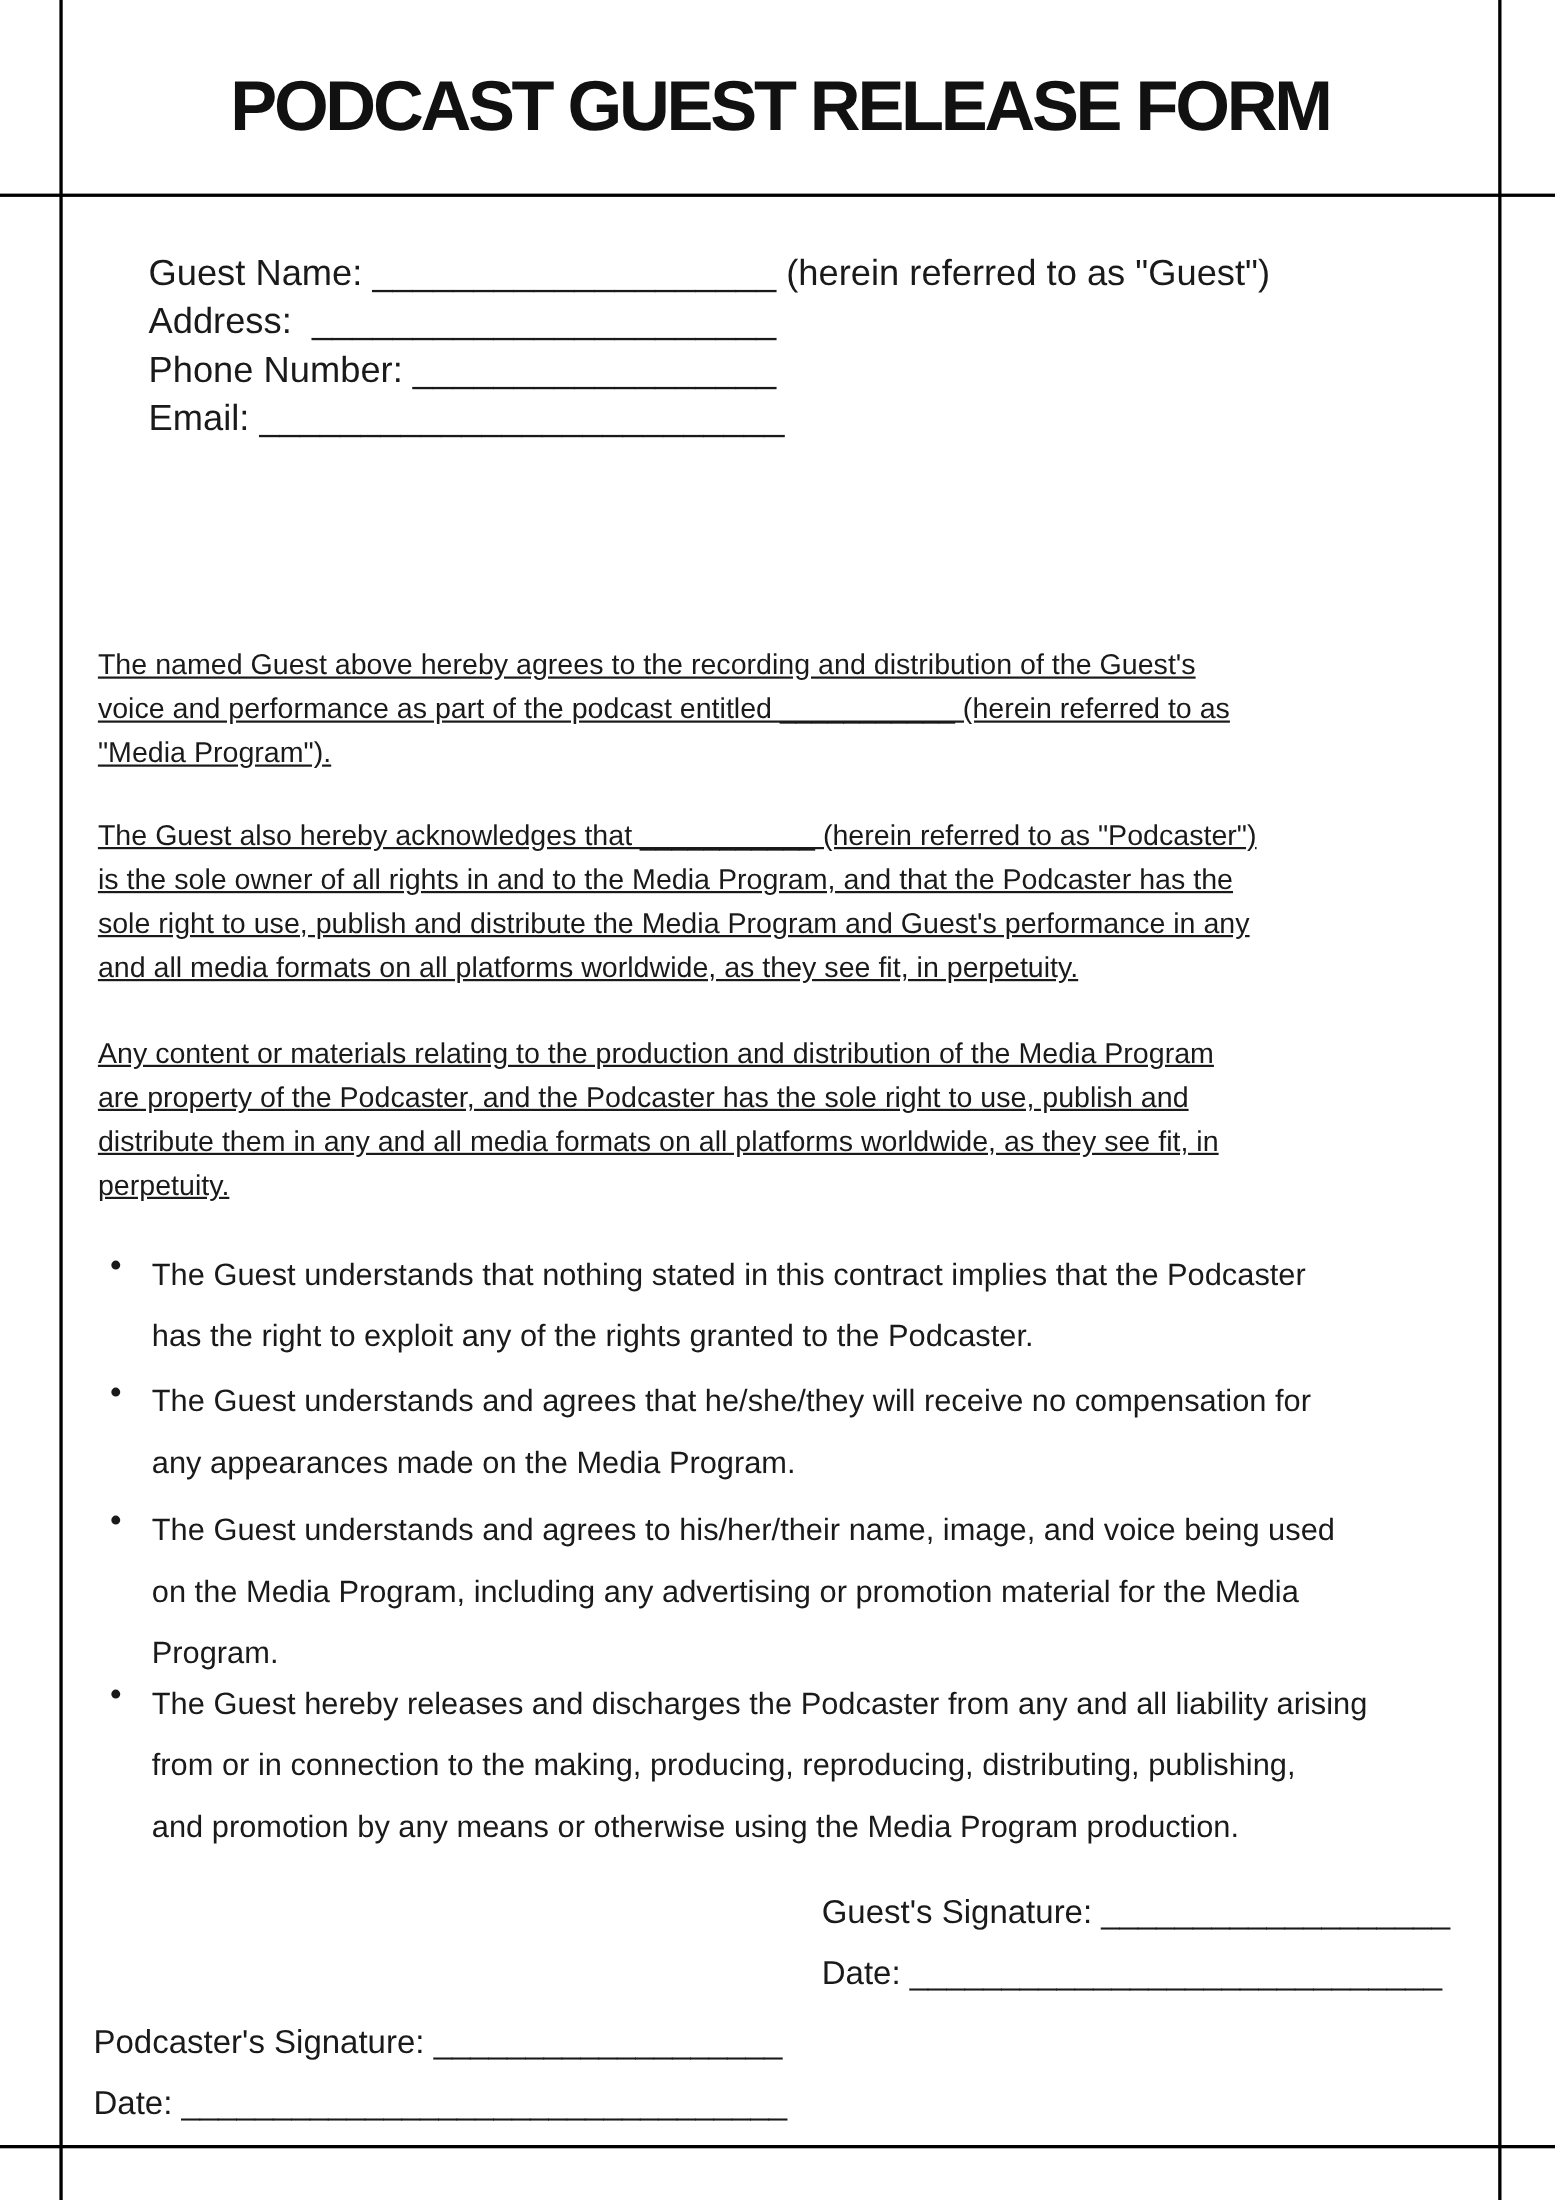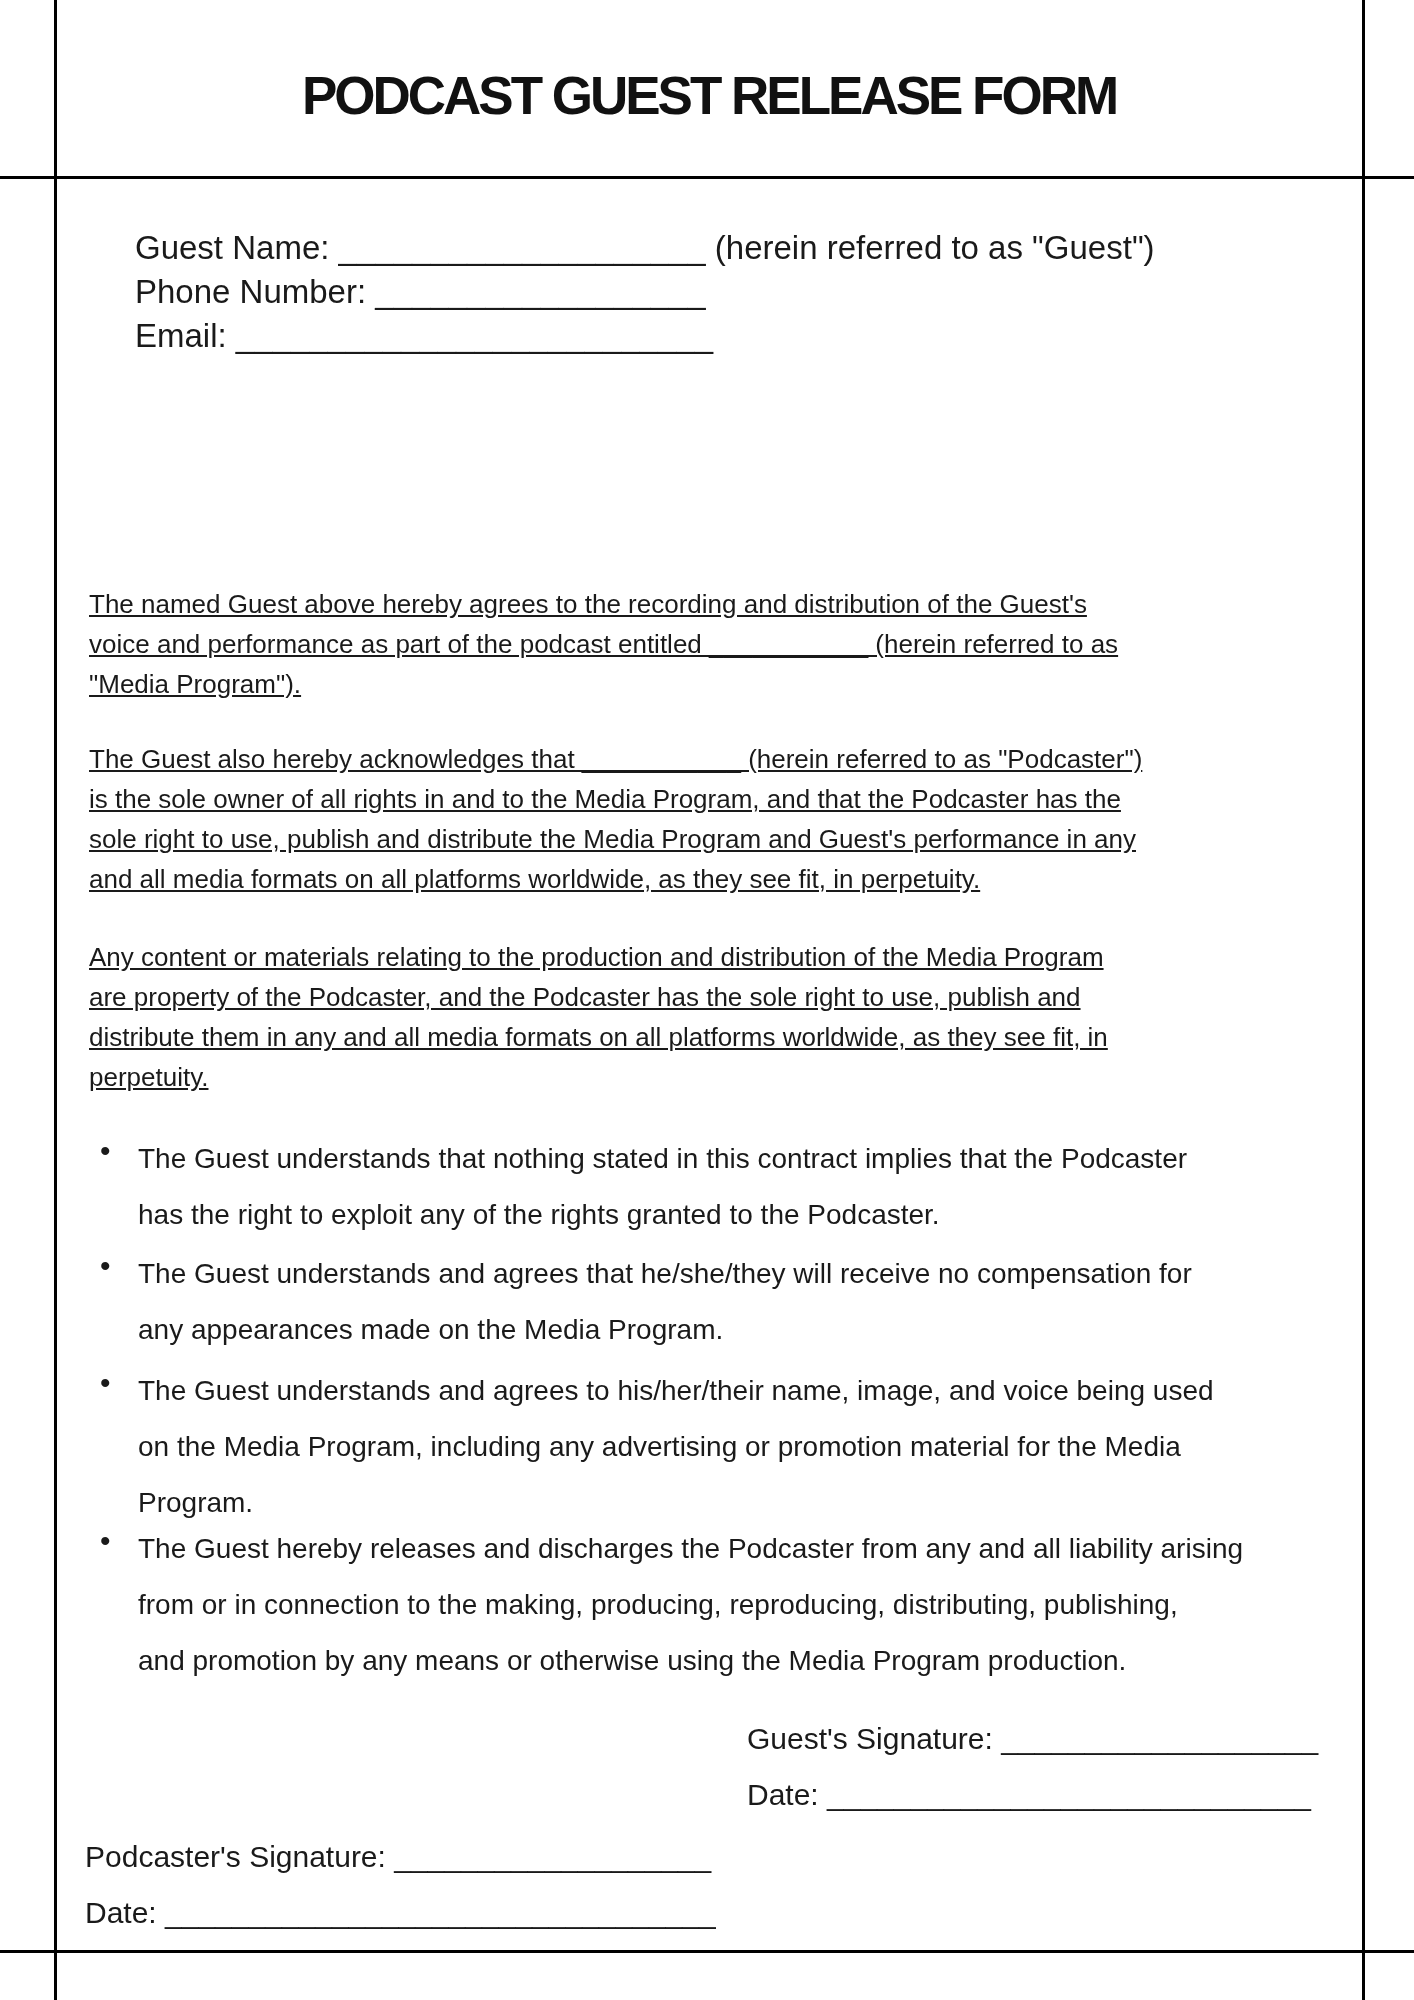--- a/index.html
+++ b/index.html
@@ -19,21 +19,21 @@
   .vline.right { left:1362px; }
   .hline { position:absolute; left:0; right:0; height:3px; background:#000000; }
   .hline.top    { top:176px; }
   .hline.bottom { top:1950px; }
 
   .title {
     position:absolute;
     top:64px; left:55px; width:1308px;
     margin:0;
     text-align:center;
-    font-size:53px;
+    font-size:64px;
     font-weight:bold;
     letter-spacing:-3px;
     line-height:64px;
     color:#111111;
     white-space:pre;
   }
 
   .fieldblock { position:absolute; left:105px; }
   .fieldblock div {
     font-size:33px;
@@ -94,20 +94,21 @@
 
   <div class="vline left"></div>
   <div class="vline right"></div>
   <div class="hline top"></div>
   <div class="hline bottom"></div>
 
   <h1 class="title">PODCAST GUEST RELEASE FORM</h1>
 
   <div class="fieldblock block1">
     <div>Guest Name: ____________________ (herein referred to as "Guest")</div>
+    <div>Address:  _______________________</div>
     <div>Phone Number: __________________</div>
     <div>Email: __________________________</div>
   </div>
 
 
   <p class="para p1">The named Guest above hereby agrees to the recording and distribution of the Guest's
 voice and performance as part of the podcast entitled ___________ (herein referred to as
 "Media Program").</p>
   <p class="para p2">The Guest also hereby acknowledges that ___________ (herein referred to as "Podcaster")
 is the sole owner of all rights in and to the Media Program, and that the Podcaster has the

